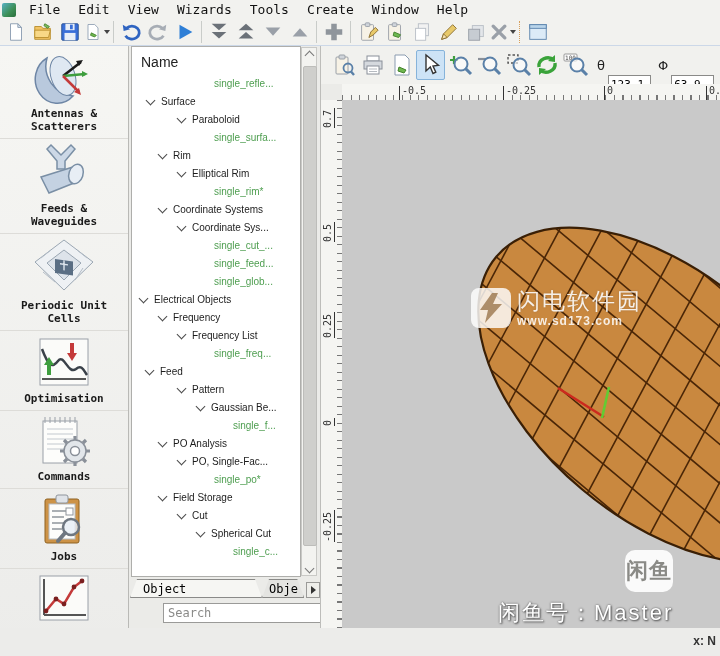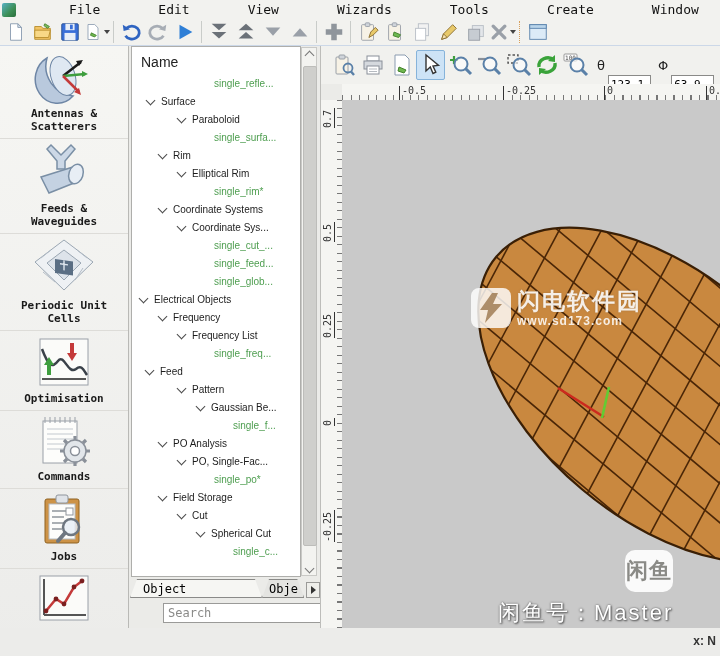--- a/index.html
+++ b/index.html
@@ -1,20 +1,20 @@
 <!DOCTYPE html>
 <html><head>
 <meta charset="utf-8">
 <style>
   html,body{margin:0;padding:0;}
   body{width:720px;height:656px;overflow:hidden;background:#ebebe8;font-family:"Liberation Sans",sans-serif;position:relative;}
   .app{position:absolute;inset:0;}
 
   
-  .menubar{position:absolute;left:0;top:0;width:720px;height:18px;background:#f2f2ef;display:flex;align-items:center;font:13px "DejaVu Sans Mono",monospace;color:#111;gap:40px;}
+  .menubar{position:absolute;left:0;top:0;width:720px;height:18px;background:#f2f2ef;display:flex;align-items:center;font:13px "DejaVu Sans Mono",monospace;color:#111;}
   .applogo{width:14px;height:14px;margin:1px 4px 0 2px;border-radius:2px;background:linear-gradient(135deg,#56b0c4 0%,#3d8f56 60%,#2b6e3c 100%);flex:0 0 auto;}
   .mitem{padding:0 9px;line-height:17px;cursor:default;}
 
   
   .toolbar1{position:absolute;left:0;top:18px;width:720px;height:28px;background:#f2f2ef;border-bottom:1px solid #ccd8e8;display:flex;align-items:center;padding-left:2px;box-sizing:border-box;}
   .tbtn{width:27px;height:24px;display:flex;align-items:center;justify-content:center;flex:0 0 auto;position:relative;}
   .tbtn svg{display:block;}
   .tsep{width:1px;height:22px;background:#c9ccc9;margin:0 3px;flex:0 0 auto;}
   .tsep.dotted{background:none;border-left:1px dotted #d89f5a;}
   .caret{width:0;height:0;border-left:3px solid transparent;border-right:3px solid transparent;border-top:4px solid #444;margin-left:1px;}
@@ -72,21 +72,21 @@
   .canvas3d{position:absolute;left:21px;top:54px;width:379px;height:528px;background:#c9c9c9;overflow:hidden;}
 
   
   .bottombar{position:absolute;left:0;top:628px;width:720px;height:28px;background:#ececea;}
   .statuscoord{position:absolute;right:4px;top:634px;font:bold 12px "Liberation Sans",sans-serif;color:#333;}
 
   
   .wm-center{position:absolute;left:129px;top:188px;display:flex;align-items:flex-start;pointer-events:none;}
   .wm-logo{width:40px;height:40px;background:rgba(255,255,255,.82);border-radius:8px;display:flex;align-items:center;justify-content:center;flex:0 0 auto;}
   .wm-text{margin-left:6px;color:rgba(255,255,255,.88);}
-  .wm-title{font-size:23px;font-weight:bold;letter-spacing:2px;line-height:26px;text-shadow:0 0 2px rgba(120,90,60,.4);}
+  .wm-title{font-size:23px;font-weight:normal;letter-spacing:2px;line-height:26px;text-shadow:0 0 2px rgba(120,90,60,.4);}
   .wm-url{font-size:12px;font-weight:bold;letter-spacing:1px;color:rgba(255,255,255,.85);}
   .wm-badge{position:absolute;left:283px;top:450px;width:48px;height:42px;background:rgba(255,255,255,.9);border-radius:10px;display:flex;align-items:center;justify-content:center;font-size:22px;font-weight:bold;color:#8a8a86;letter-spacing:1px;pointer-events:none;}
   .wm-seller{position:absolute;left:498px;top:598px;font-size:22px;color:#fff;letter-spacing:2px;text-shadow:0 0 2px #555,1px 1px 2px #555;pointer-events:none;}
 </style>
 </head>
 <body>
 
 <div class="app">
 
   <div class="menubar">

